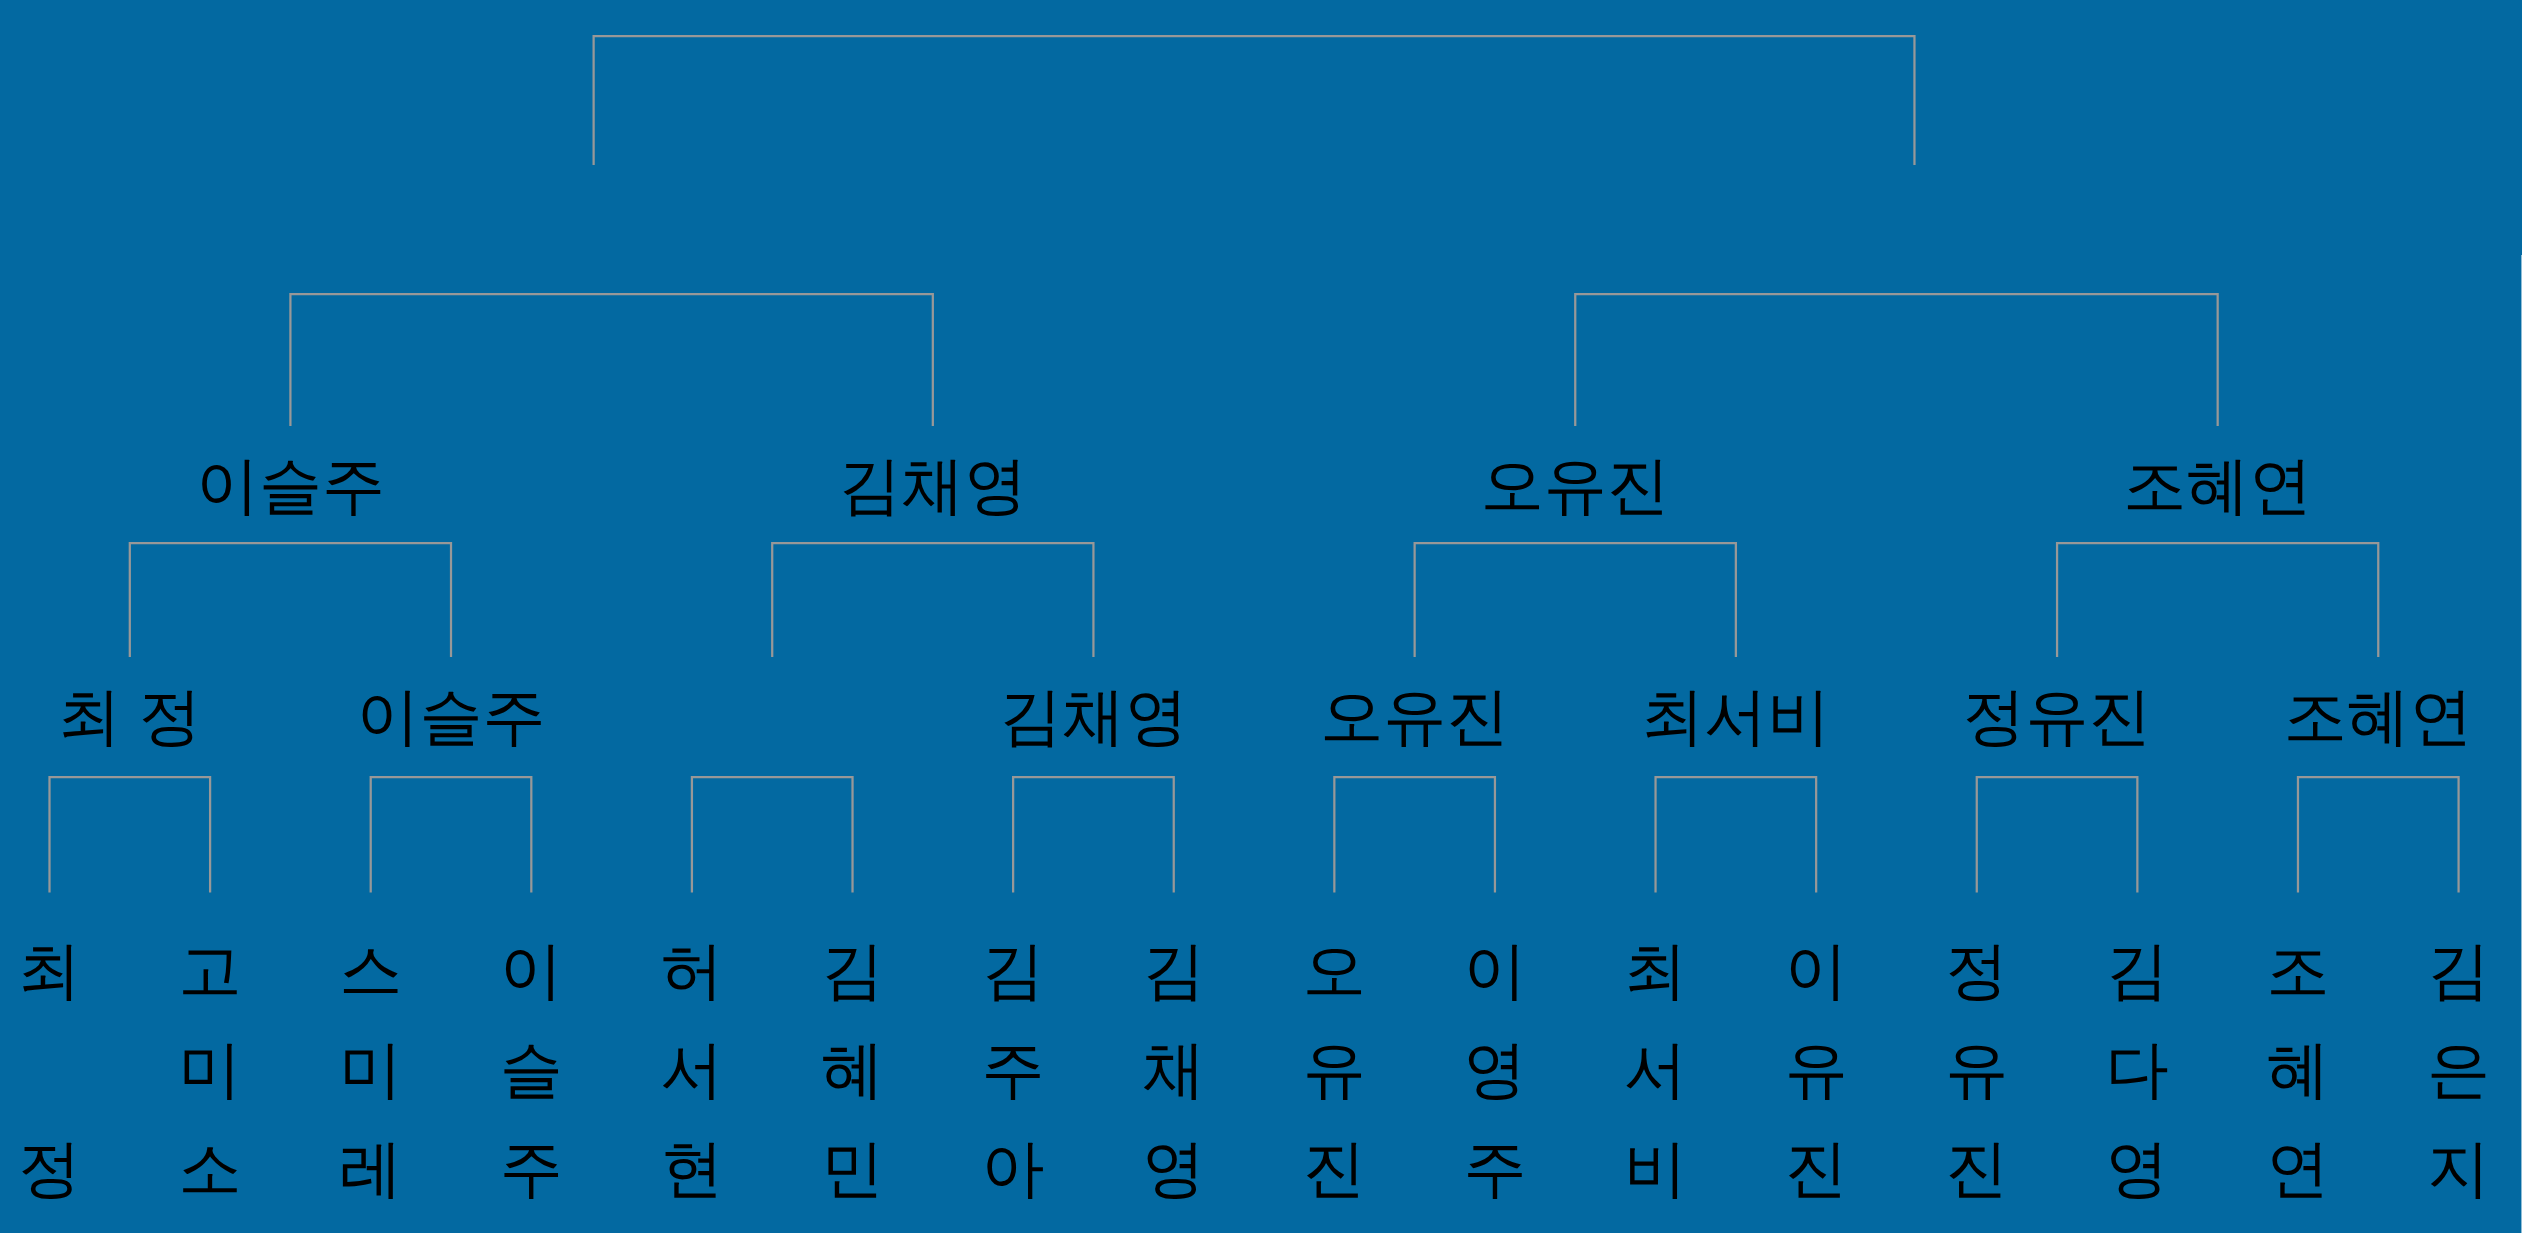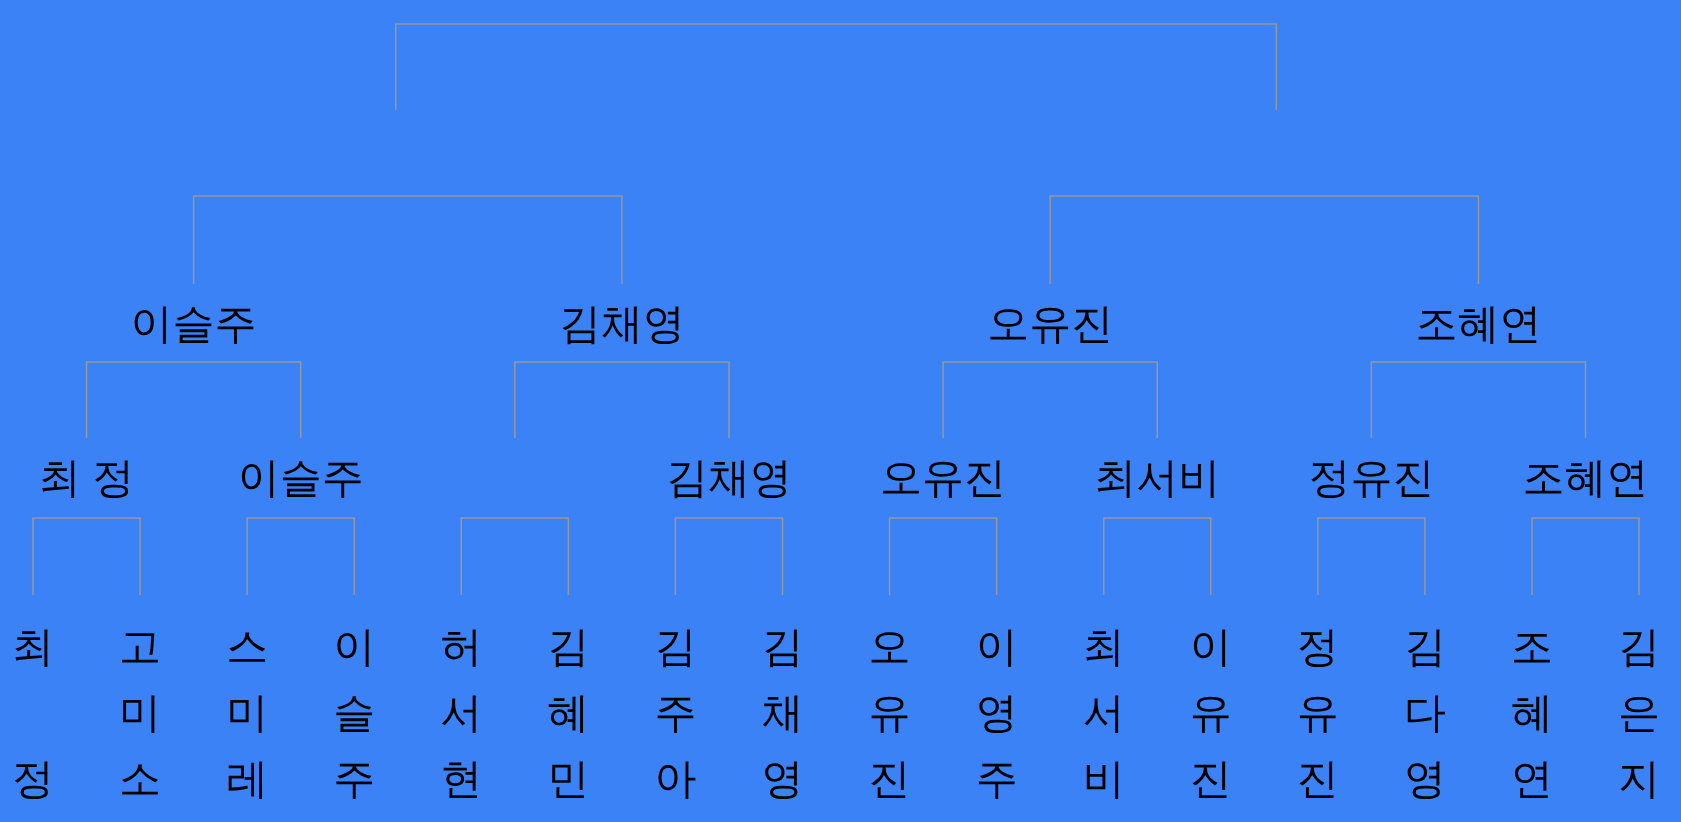--- a/index.html
+++ b/index.html
@@ -42,21 +42,21 @@
     line-height: 66px;
     text-align: center;
     font-size: 42px;
     color: #000000;
     white-space: pre;
   }
 </style>
 </head>
 <body>
 
-<div id="stage" style="background: #3b82f6;">
+<div id="stage" style="background: #0369a1;">
     <svg id="connector-svg" width="1681" height="822">
       <polyline points="395.745,110 395.745,24 1276.3049999999998,24 1276.3049999999998,110" fill="none" stroke="#989898" stroke-width="1.5"></polyline>
       <polyline points="193.60499999999996,284 193.60499999999996,196 621.885,196 621.885,284" fill="none" stroke="#989898" stroke-width="1.5"></polyline>
       <polyline points="1050.165,284 1050.165,196 1478.445,196 1478.445,284" fill="none" stroke="#989898" stroke-width="1.5"></polyline>
       <polyline points="86.535,438 86.535,362 300.67499999999995,362 300.67499999999995,438" fill="none" stroke="#989898" stroke-width="1.5"></polyline>
       <polyline points="514.8149999999999,438 514.8149999999999,362 728.9549999999999,362 728.9549999999999,438" fill="none" stroke="#989898" stroke-width="1.5"></polyline>
       <polyline points="943.0949999999999,438 943.0949999999999,362 1157.235,362 1157.235,438" fill="none" stroke="#989898" stroke-width="1.5"></polyline>
       <polyline points="1371.375,438 1371.375,362 1585.5149999999999,362 1585.5149999999999,438" fill="none" stroke="#989898" stroke-width="1.5"></polyline>
       <polyline points="33,595 33,518 140.07,518 140.07,595" fill="none" stroke="#989898" stroke-width="1.5"></polyline>
       <polyline points="247.14,595 247.14,518 354.21,518 354.21,595" fill="none" stroke="#989898" stroke-width="1.5"></polyline>

